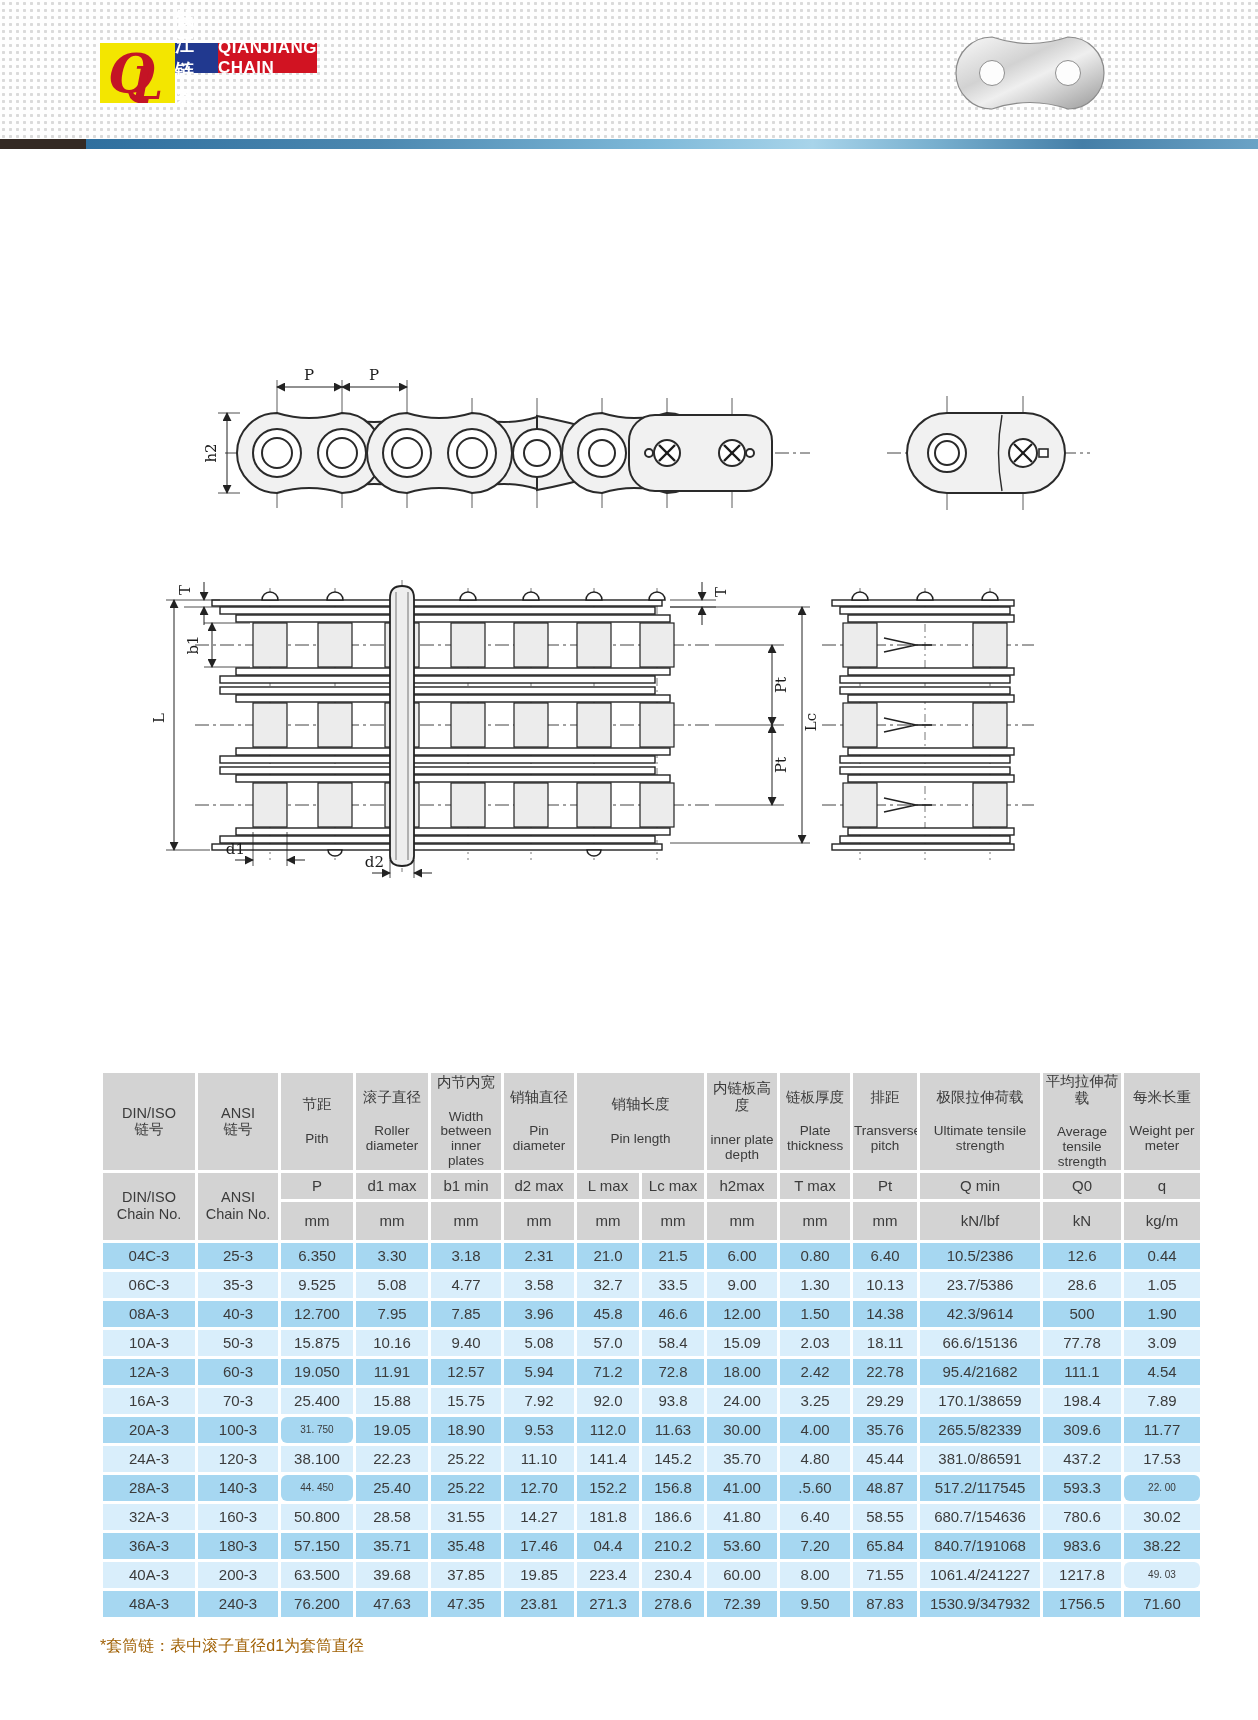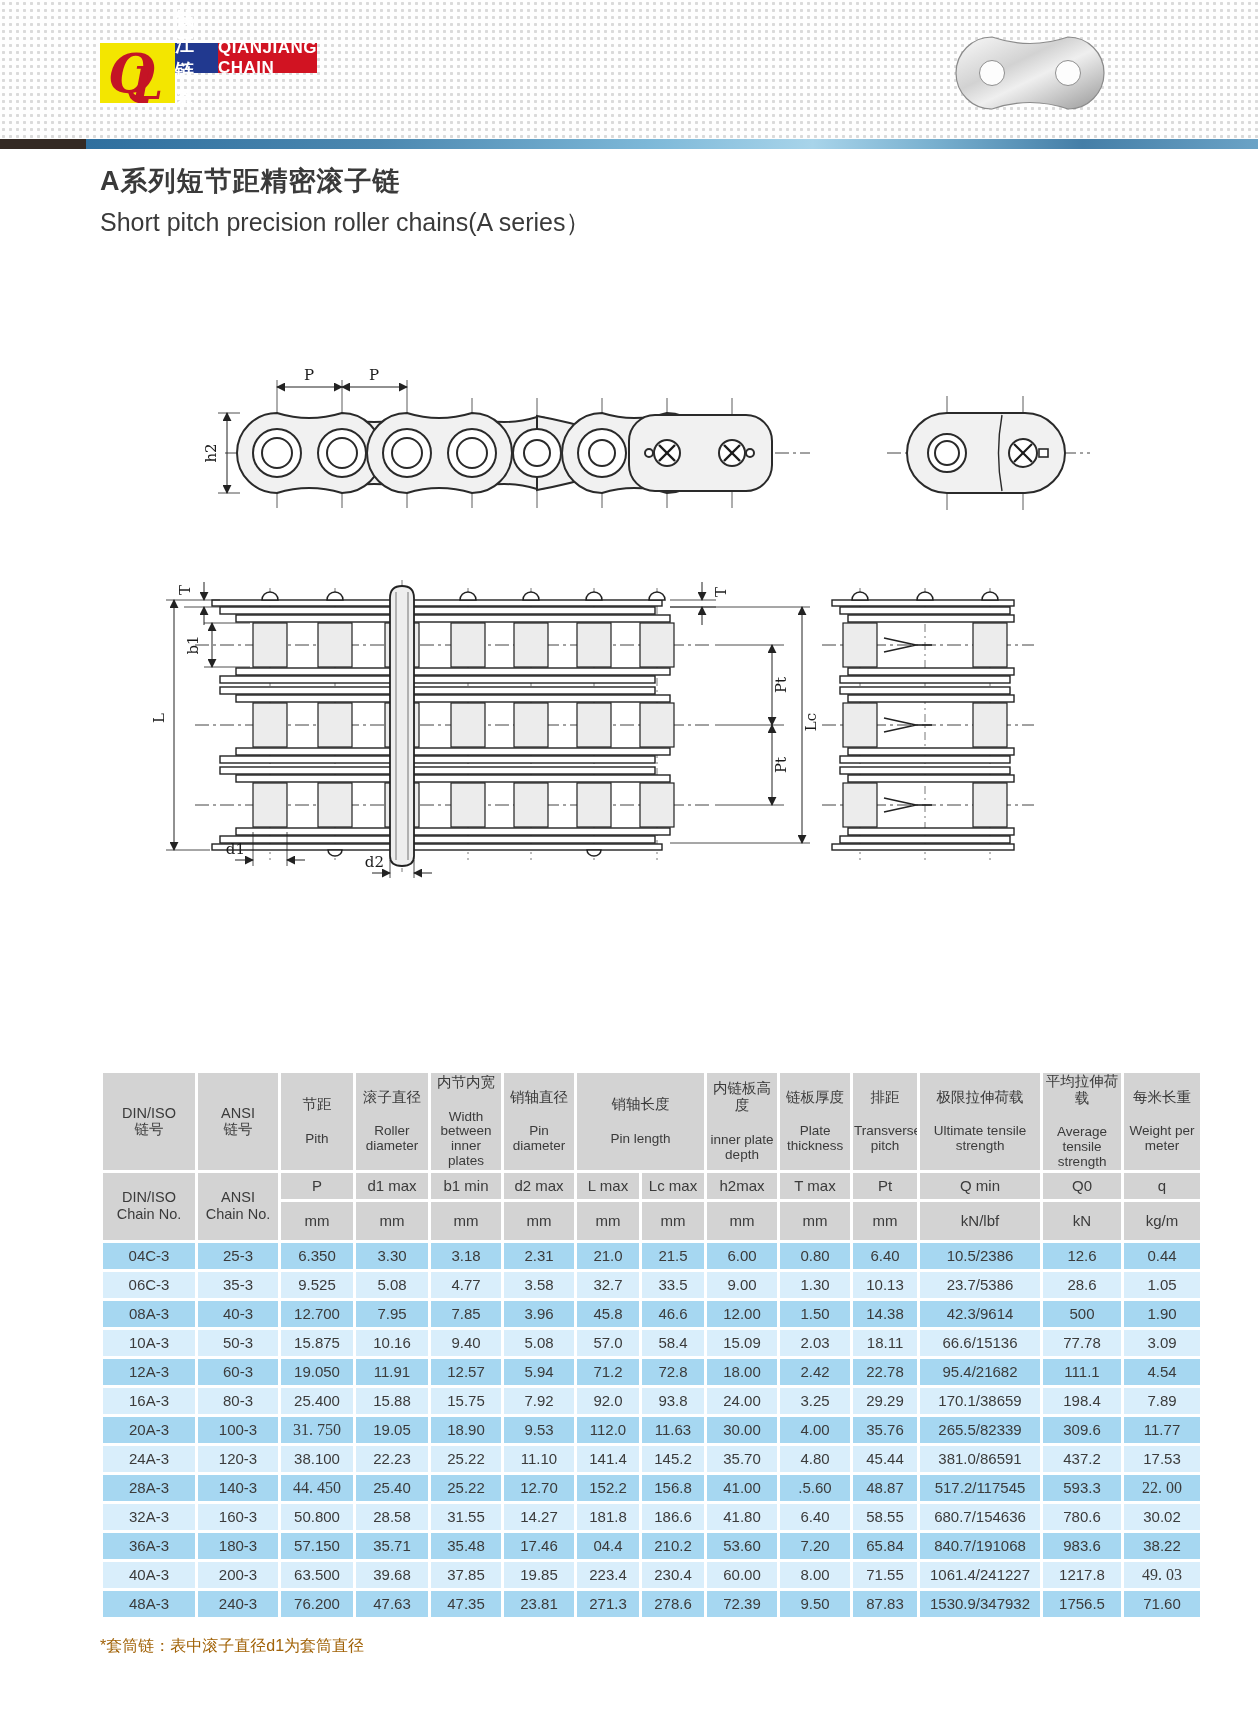--- a/index.html
+++ b/index.html
@@ -43,21 +43,21 @@
   table.spec thead th{background:#d3d3d3;}
   tr.h1 th{height:64px;}
   tr.h1 .cn{font-size:14.5px;line-height:1.15;}
   tr.h1 .en{font-size:13.5px;line-height:1.1;margin-top:19px;}
   tr.h2 th{height:26px;font-size:15px;}
   tr.h2 th.merged{font-size:14.5px;line-height:1.2;}
   tr.h3 th{height:38px;font-size:15px;}
   table.spec tbody td{height:26px;font-size:15px;}
   tbody tr.dark td{background:#a6d7f1;}
   tbody tr.light td{background:#d9eefb;}
-  table.spec td.serif{font-family:Liberation Serif, serif;font-size:16px;}
+  table.spec td.serif{font-family:Liberation Sans, sans-serif;font-size:10px;border-radius:6px;}
 
   
   .foot{position:absolute;left:100px;top:1634px;font-size:16px;color:#a16207;line-height:1.55;}
 </style>
 </head>
 <body>
 
 <div class="page">
 
   <div class="hdr">
@@ -87,24 +87,20 @@
       <circle cx="42" cy="43" r="12.5" fill="#fdfdfd" stroke="#8f8f8f" stroke-width="1"></circle>
       <circle cx="118" cy="43" r="12.5" fill="#fdfdfd" stroke="#8f8f8f" stroke-width="1"></circle>
     </svg>
   </div>
 
   <div class="bar">
     <div class="seg-dark"></div>
     <div class="seg-blue"></div>
   </div>
 
-  <div class="titles">
-    <div class="t-cn">A系列短节距精密滚子链</div>
-    <div class="t-en">Short pitch precision roller chains(A series）</div>
-  </div>
 
   <svg class="diag1" width="950" height="215" viewBox="0 0 950 215">
     <defs>
       <marker id="ar1" viewBox="0 0 10 10" refX="9" refY="5" markerWidth="9" markerHeight="9" orient="auto-start-reverse">
         <path d="M0,0L10,5L0,10z" fill="#222"></path>
       </marker>
     </defs>
     <g stroke="#333" stroke-width="0.8">
       <line x1="127" y1="50" x2="127" y2="178"></line>
       <line x1="192" y1="50" x2="192" y2="178"></line>
@@ -548,21 +544,21 @@
             <td>72.8</td>
             <td>18.00</td>
             <td>2.42</td>
             <td>22.78</td>
             <td>95.4/21682</td>
             <td>111.1</td>
             <td>4.54</td>
           </tr>
           <tr class="light">
             <td>16A-3</td>
-            <td>80-3</td>
+            <td>70-3</td>
             <td>25.400</td>
             <td>15.88</td>
             <td>15.75</td>
             <td>7.92</td>
             <td>92.0</td>
             <td>93.8</td>
             <td>24.00</td>
             <td>3.25</td>
             <td>29.29</td>
             <td>170.1/38659</td>

